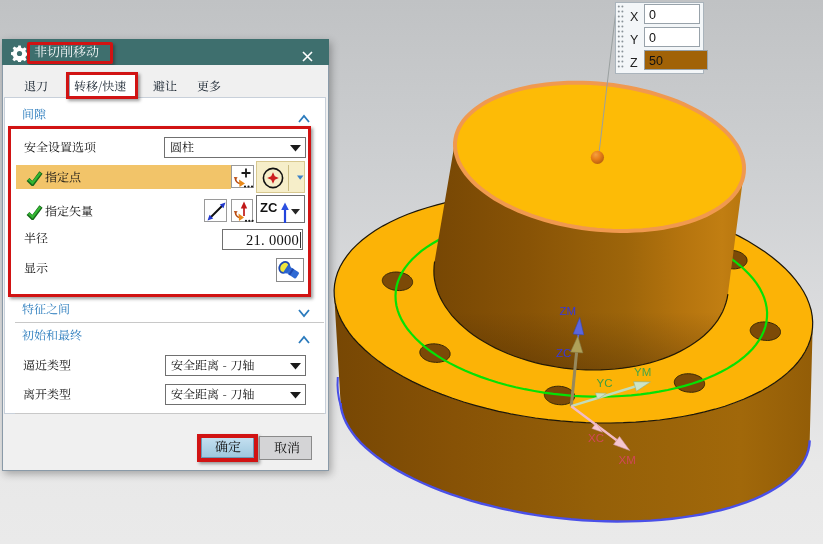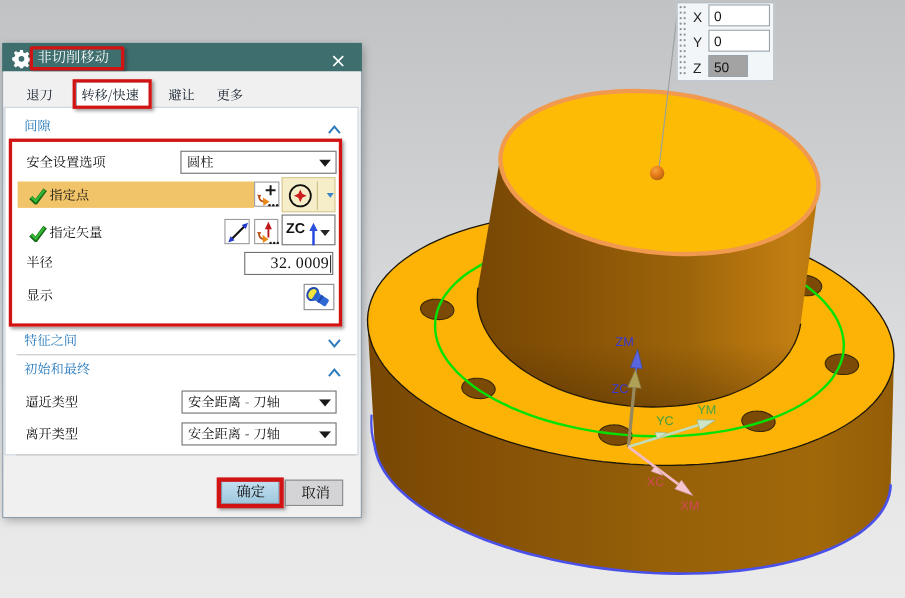--- a/index.html
+++ b/index.html
@@ -100,21 +100,21 @@
       </svg></div>
     <div style="position:absolute;left:630px;top:6.5px;width:12px;height:14px"><span style="font-family:'Liberation Sans',sans-serif;font-size:12.5px;color:#222">X</span></div>
     <div style="position:absolute;left:643.5px;top:3.5px;width:56px;height:20px;background:#fff;border:1px solid #98a2aa">
       <span style="position:absolute;left:4px;top:3px;font-family:'Liberation Sans',sans-serif;font-size:12.5px;color:#111">0</span>
     </div>
     <div style="position:absolute;left:630px;top:29.5px;width:12px;height:14px"><span style="font-family:'Liberation Sans',sans-serif;font-size:12.5px;color:#222">Y</span></div>
     <div style="position:absolute;left:643.5px;top:26.5px;width:56px;height:20px;background:#fff;border:1px solid #98a2aa">
       <span style="position:absolute;left:4px;top:3px;font-family:'Liberation Sans',sans-serif;font-size:12.5px;color:#111">0</span>
     </div>
     <div style="position:absolute;left:630px;top:52.5px;width:12px;height:14px"><span style="font-family:'Liberation Sans',sans-serif;font-size:12.5px;color:#222">Z</span></div>
-    <div style="position:absolute;left:643.5px;top:49.5px;width:36px;height:20px;background:#a3a3a3;border:1px solid #98a2aa">
+    <div style="position:absolute;left:643.5px;top:49.5px;width:64px;height:20px;background:#a16207;border:1px solid #98a2aa">
       <span style="position:absolute;left:4px;top:3px;font-family:'Liberation Sans',sans-serif;font-size:12.5px;color:#111">50</span>
     </div>
 <div style="position:absolute;left:2px;top:39px;width:327px;height:432px;background:#f0f0f0;border:1px solid #8a9aa8;box-shadow:2px 3px 8px rgba(0,0,0,.3)"></div>
     <div style="position:absolute;left:2px;top:39px;width:327px;height:26px;background:#3e6f6e"></div>
     <div style="position:absolute;left:11px;top:45px;width:16px;height:16px"><svg width="17" height="17" viewBox="0 0 17 17">
         <path fill="#fff" d="M7.2,0.5h2.6l0.35,2.2a6,6 0 0,1 1.75,0.73l1.85-1.3 1.84,1.84-1.3,1.85a6,6 0 0,1 0.73,1.75l2.2,0.35v2.6l-2.2,0.35a6,6 0 0,1-0.73,1.75l1.3,1.85-1.84,1.84-1.85-1.3a6,6 0 0,1-1.75,0.73l-0.35,2.2H7.2l-0.35-2.2a6,6 0 0,1-1.75-0.73l-1.85,1.3-1.84-1.84 1.3-1.85a6,6 0 0,1-0.73-1.75L0,9.8V7.2l2.2-0.35a6,6 0 0,1 0.73-1.75l-1.3-1.85 1.84-1.84 1.85,1.3a6,6 0 0,1 1.75-0.73Z"></path>
         <circle cx="8.5" cy="8.5" r="2.6" fill="#3e6f6e"></circle>
       </svg></div>
     <div style="position:absolute;left:34px;top:45px">
       <svg class="ct " width="65" height="15" viewBox="0 0 65 15" style="fill:#ffffff">
@@ -255,21 +255,21 @@
         <path d="M0,0L9,0L4.5,5.5Z" fill="#262626"></path>
       </svg>
     </div>
     <div style="position:absolute;left:24px;top:232px">
       <svg class="ct " width="24" height="14" viewBox="0 0 24 14" style="fill:#141414">
         <path transform="translate(0.0,10.6) scale(0.012000,-0.012000)" d="M167 797 156 789C206 729 266 633 276 558C350 498 409 668 167 797ZM759 807C722 711 669 609 626 545L640 535C701 587 769 666 822 747C843 744 857 752 862 763ZM464 837V502H104L113 473H464V271H41L50 241H464V-79H477C502 -79 531 -62 531 -52V241H936C950 241 960 246 962 257C925 292 864 337 864 337L811 271H531V473H876C891 473 901 478 903 489C868 521 810 565 810 565L759 502H531V798C557 802 565 813 567 827Z"></path>
         <path transform="translate(12.0,10.6) scale(0.012000,-0.012000)" d="M345 789 250 836C208 758 119 644 36 571L47 558C149 617 251 711 306 779C329 775 338 779 345 789ZM804 357 758 300H381L389 270H588V-4H297L305 -34H937C951 -34 961 -29 964 -18C932 13 879 53 879 53L834 -4H655V270H862C876 270 885 275 888 286C856 317 804 357 804 357ZM666 519C748 469 850 392 894 338C976 309 988 455 686 537C748 592 799 653 838 716C863 716 874 718 882 727L807 797L760 753H394L403 724H755C667 572 498 426 312 339L322 324C456 371 572 439 666 519ZM265 445 234 456C269 497 299 538 322 573C346 569 356 574 361 584L266 632C220 529 123 381 25 284L37 272C84 305 130 345 171 387V-83H183C209 -83 234 -65 235 -58V426C252 430 261 436 265 445Z"></path>
       </svg>
     </div>
     <div style="position:absolute;left:222px;top:229px;width:81px;height:21px;background:#fff;border:1px solid #707070">
-      <span style="position:absolute;right:3px;top:2px;font-family:'Liberation Serif',serif;font-size:14.5px;color:#111;letter-spacing:.3px">32. 0009</span>
+      <span style="position:absolute;right:3px;top:2px;font-family:'Liberation Serif',serif;font-size:14.5px;color:#111;letter-spacing:.3px">21. 0000</span>
       <span style="position:absolute;right:1px;top:2px;width:1px;height:16px;background:#333"></span>
     </div>
     <div style="position:absolute;left:24px;top:262px">
       <svg class="ct " width="24" height="14" viewBox="0 0 24 14" style="fill:#141414">
         <path transform="translate(0.0,10.6) scale(0.012000,-0.012000)" d="M906 323 807 363C771 258 719 145 675 75L690 65C753 125 818 217 867 307C889 305 901 314 906 323ZM131 353 117 346C164 278 225 171 238 93C306 36 358 191 131 353ZM868 63 816 -2H637V386C659 389 667 397 669 411L572 421V-2H425V387C446 389 455 398 457 411L360 421V-2H48L57 -31H936C950 -31 959 -26 962 -15C926 18 868 63 868 63ZM738 748V629H257V748ZM257 414V451H738V405H748C770 405 803 420 804 426V736C824 740 840 748 846 756L765 819L728 778H262L192 811V393H203C230 393 257 408 257 414ZM257 481V600H738V481Z"></path>
         <path transform="translate(12.0,10.6) scale(0.012000,-0.012000)" d="M155 744 163 715H827C841 715 851 720 854 731C819 762 762 806 762 806L712 744ZM679 364 666 356C747 275 855 142 883 44C966 -15 1007 177 679 364ZM251 374C214 271 130 129 35 37L46 26C163 103 259 225 311 318C335 315 343 320 349 331ZM44 506 53 477H468V26C468 11 462 6 442 6C420 6 301 14 301 14V-1C354 -7 382 -16 399 -27C414 -38 421 -57 423 -78C520 -68 534 -29 534 24V477H931C945 477 955 482 958 493C922 525 864 570 864 570L812 506Z"></path>
       </svg>
     </div>
     <div style="position:absolute;left:276px;top:258px;width:28px;height:24px;background:#fff;border:1px solid #8a8a8a;text-align:center"><svg width="26" height="24">
         <g transform="rotate(33 13 12)">

